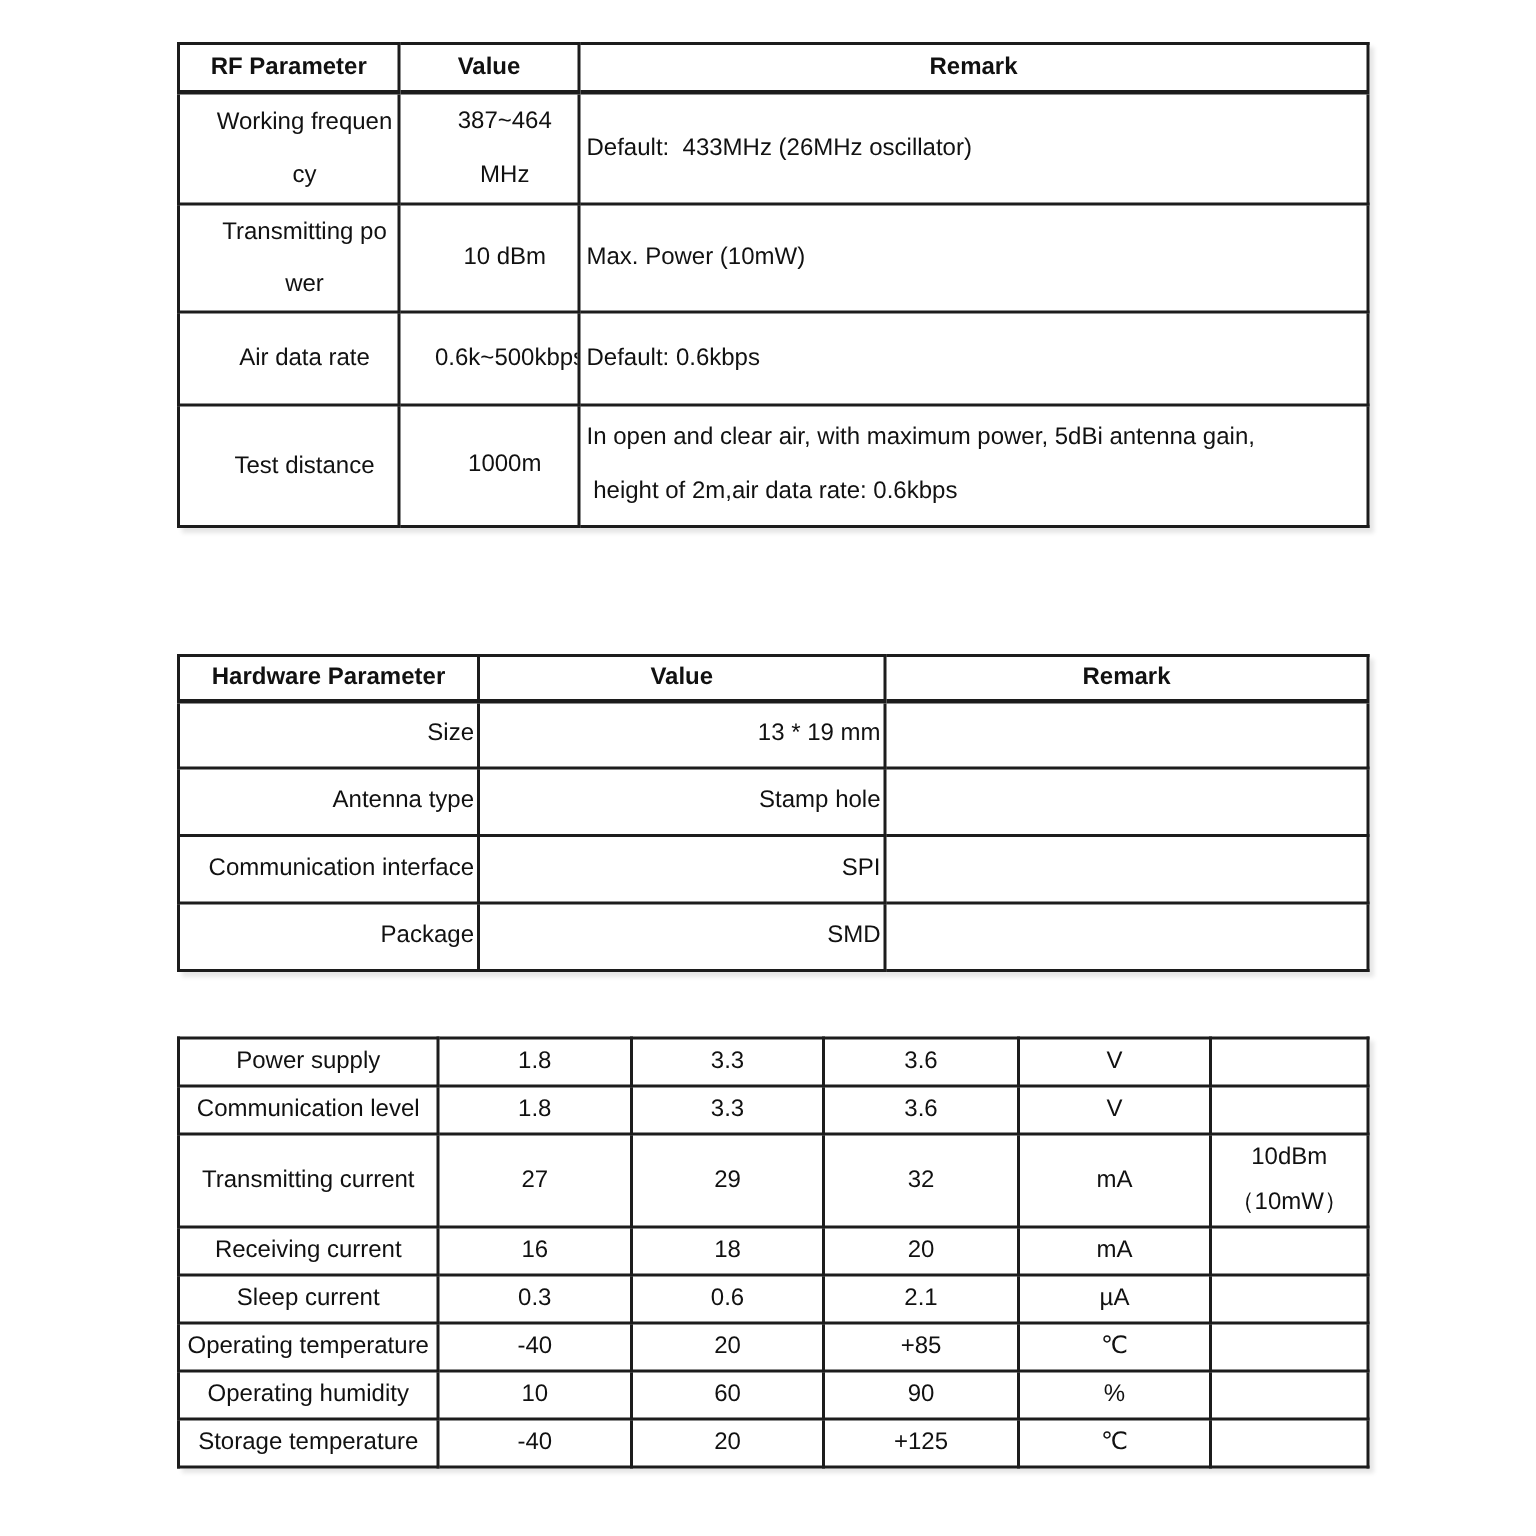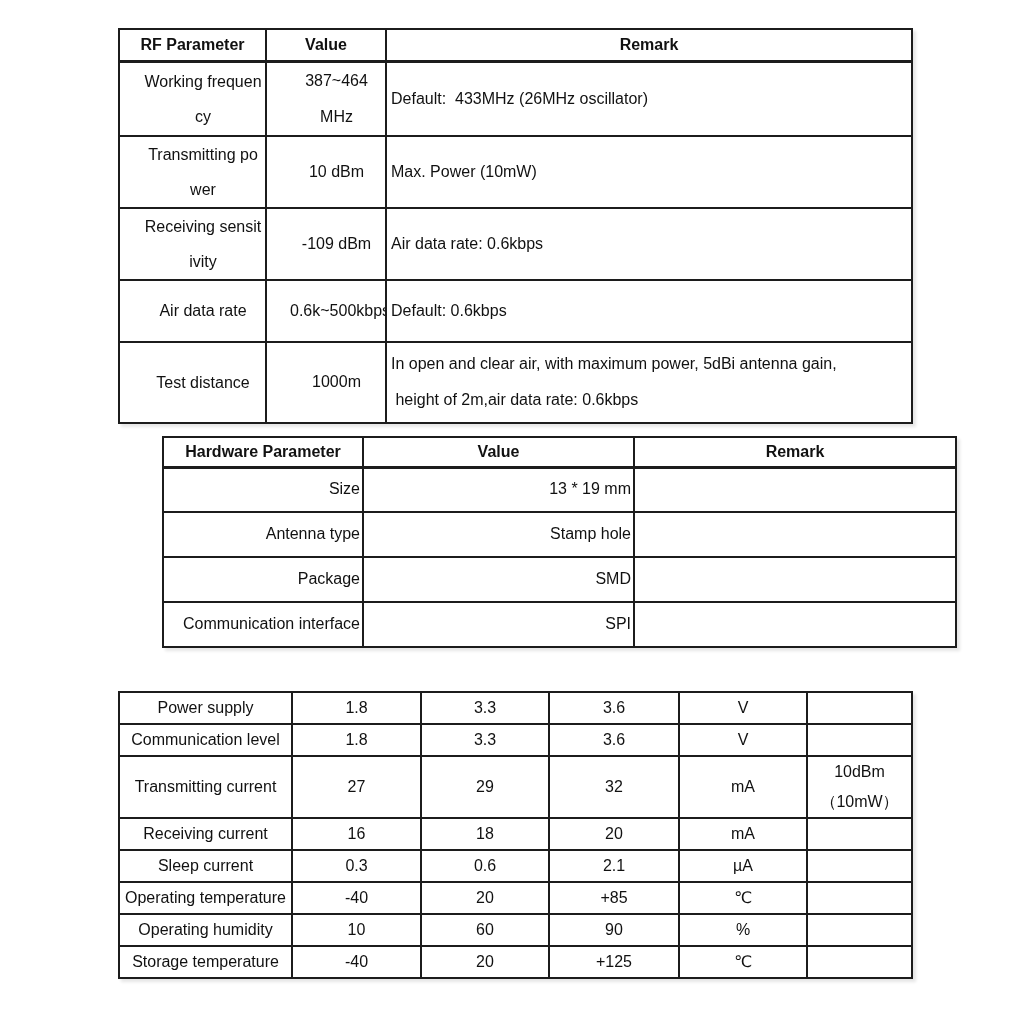--- a/index.html
+++ b/index.html
@@ -45,21 +45,21 @@
   #rf-table td { line-height: 36px; padding-left: 23px; }
   #rf-table td.c-param { word-break: break-all; line-height: 35px; }
   #rf-table td.c-remark {
     text-align: left;
     padding-left: 4px;
     line-height: 36px;
     border-radius: 30px;
   }
 
   
-  #hw-table { top: 436px; width: 793px; margin-left: 44px; }
+  #hw-table { top: 436px; width: 793px; }
   #hw-table td { line-height: 1.3; text-align: right; }
 
   
   #elec-table { top: 691px; width: 793px; }
   #elec-table td { line-height: 30px; padding: 0 1px; margin-left: 44px; }
   #elec-table td.c-param { word-break: break-all; }
 
   
   #rf-table tr.r-head   { height: 32px; margin-top: 15px; }
   #rf-table tr.r-std    { height: 62px; }
@@ -93,25 +93,20 @@
       <td class="c-param">Working frequency</td>
       <td class="c-value">387~464 MHz</td>
       <td class="c-remark">Default:  433MHz (26MHz oscillator)</td>
     </tr>
     <tr class="r-std">
       <td class="c-param">Transmitting power</td>
       <td class="c-value">10 dBm</td>
       <td class="c-remark">Max. Power (10mW)</td>
     </tr>
     <tr class="r-std">
-      <td class="c-param">Receiving sensitivity</td>
-      <td class="c-value">-109 dBm</td>
-      <td class="c-remark">Air data rate: 0.6kbps</td>
-    </tr>
-    <tr class="r-std">
       <td class="c-param">Air data rate</td>
       <td class="c-value">0.6k~500kbps</td>
       <td class="c-remark">Default: 0.6kbps</td>
     </tr>
     <tr class="r-tall">
       <td class="c-param">Test distance</td>
       <td class="c-value">1000m</td>
       <td class="c-remark">In open and clear air, with maximum power, 5dBi antenna gain,
  height of 2m,air data rate: 0.6kbps</td>
     </tr>
@@ -134,27 +129,27 @@
       <td class="c-param">Size</td>
       <td class="c-value">13 * 19 mm</td>
       <td class="c-remark"></td>
     </tr>
     <tr class="r-std">
       <td class="c-param">Antenna type</td>
       <td class="c-value">Stamp hole</td>
       <td class="c-remark"></td>
     </tr>
     <tr class="r-std">
+      <td class="c-param">Communication interface</td>
+      <td class="c-value">SPI</td>
+      <td class="c-remark"></td>
+    </tr>
+    <tr class="r-std">
       <td class="c-param">Package</td>
       <td class="c-value">SMD</td>
-      <td class="c-remark"></td>
-    </tr>
-    <tr class="r-std">
-      <td class="c-param">Communication interface</td>
-      <td class="c-value">SPI</td>
       <td class="c-remark"></td>
     </tr>
   </tbody>
     </table>
 
   <table class="spec" id="elec-table">
     <colgroup>
       <col style="width:173px">
         <col style="width:129px">
         <col style="width:128px">

